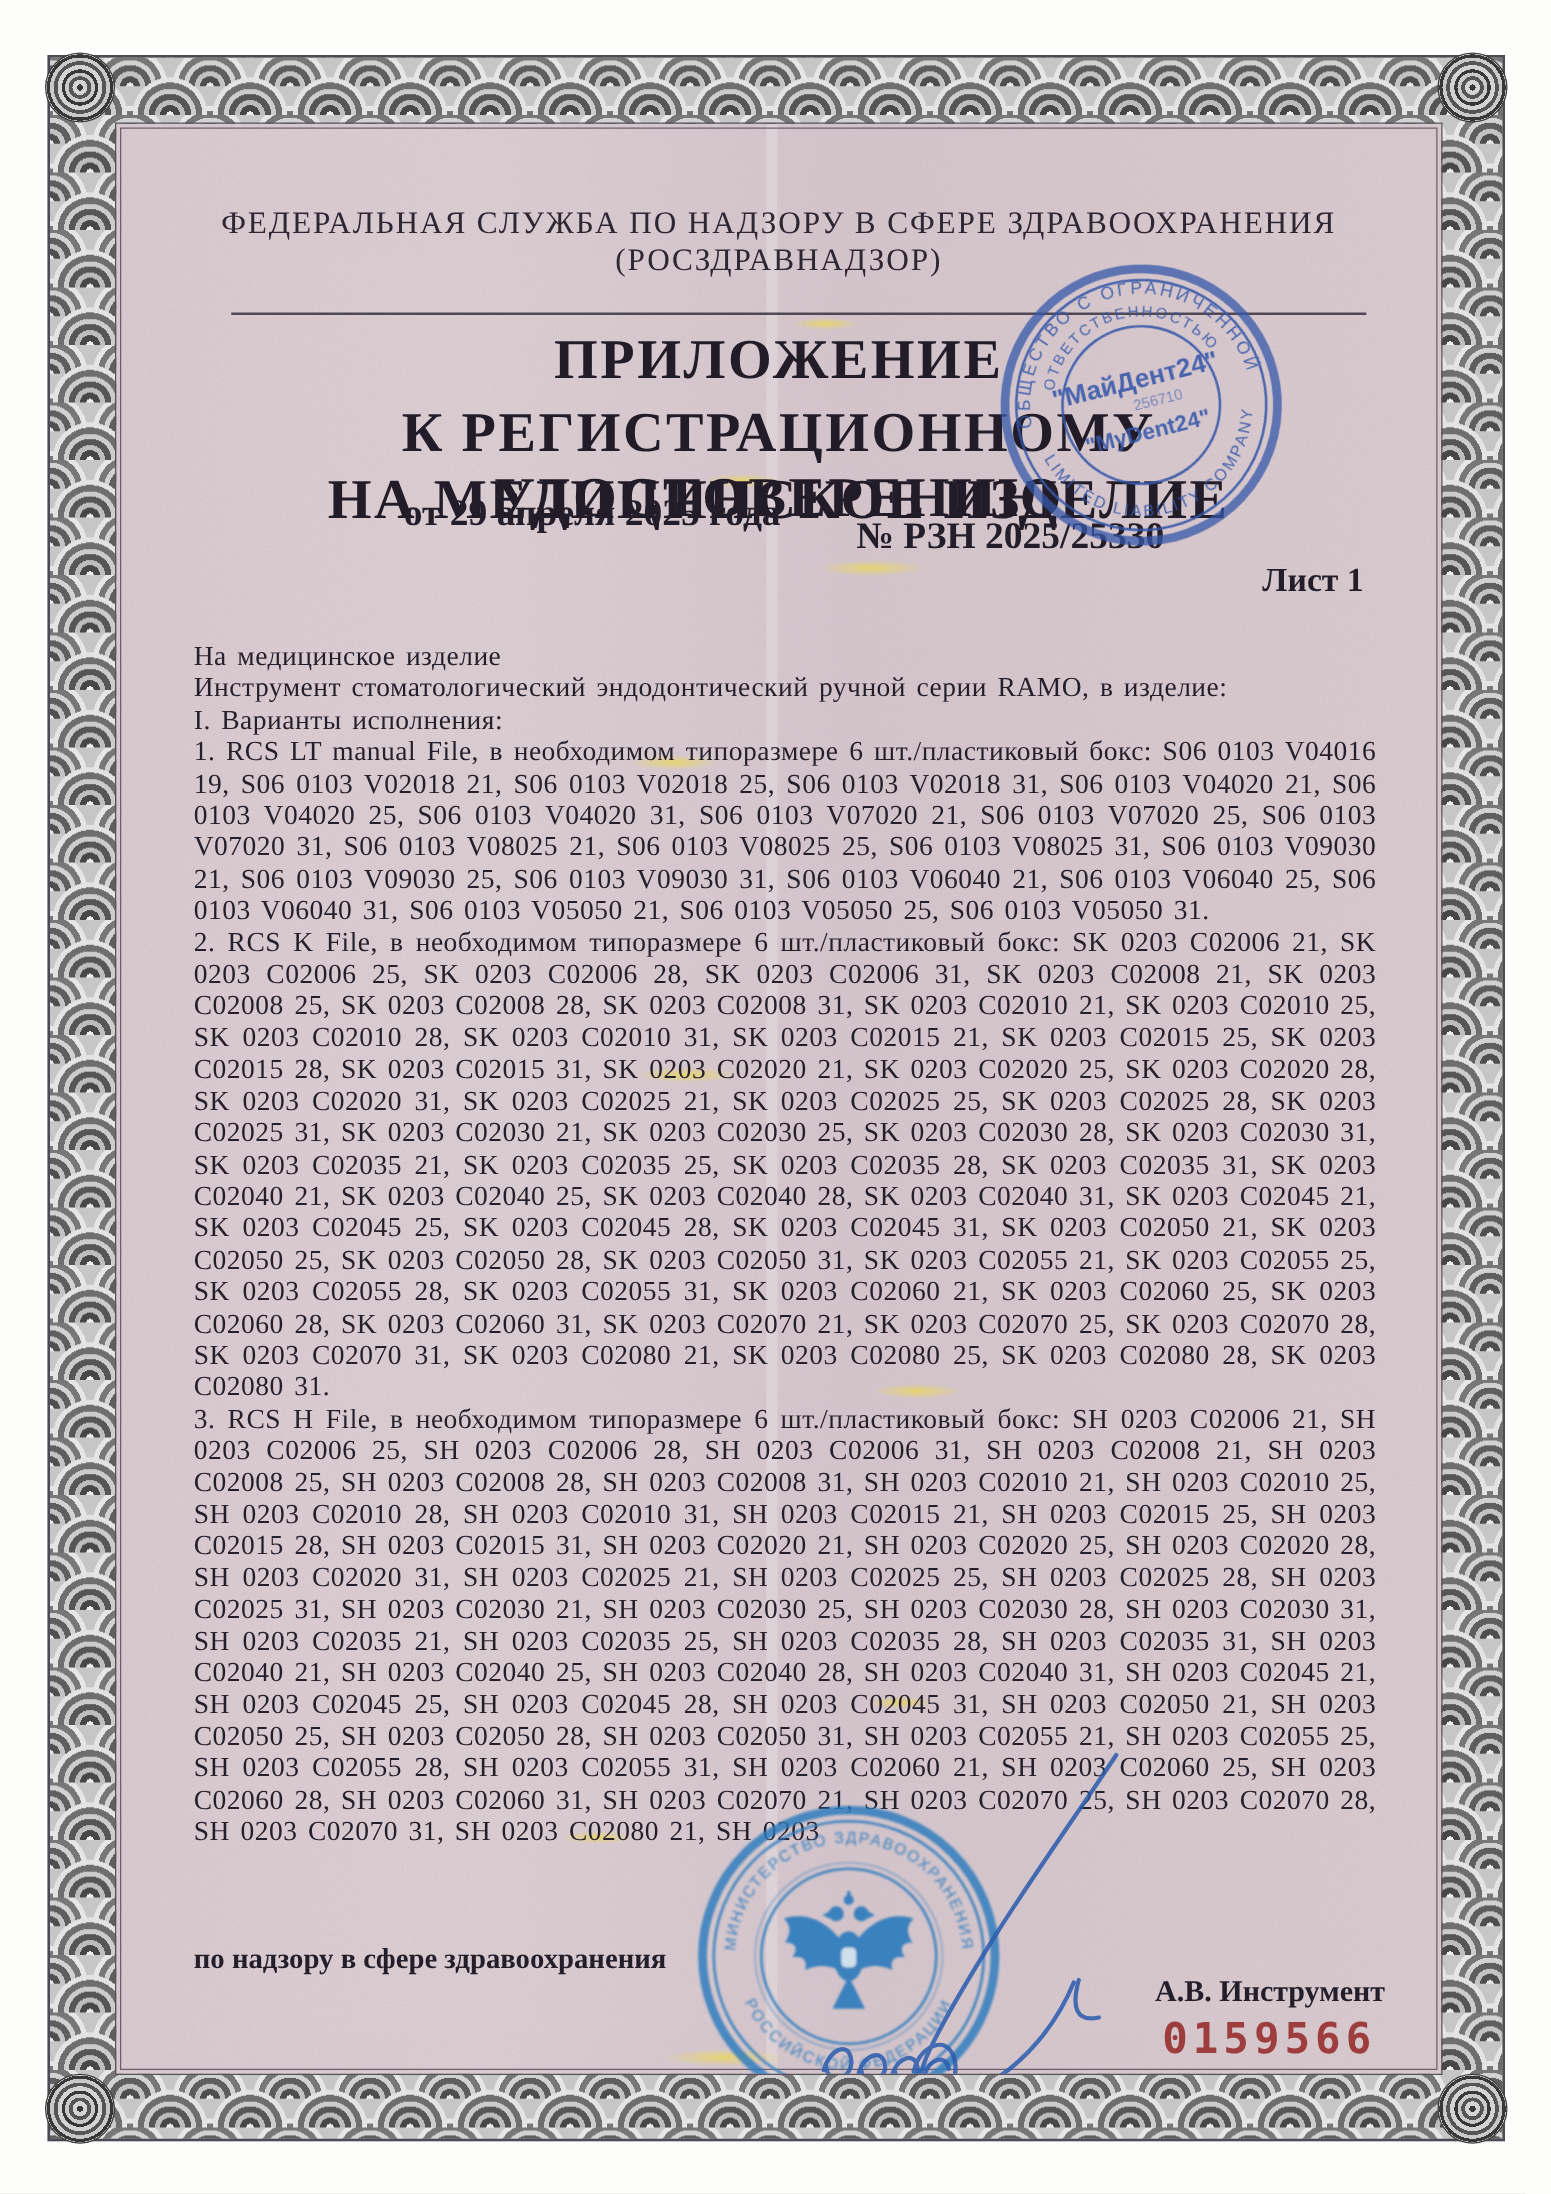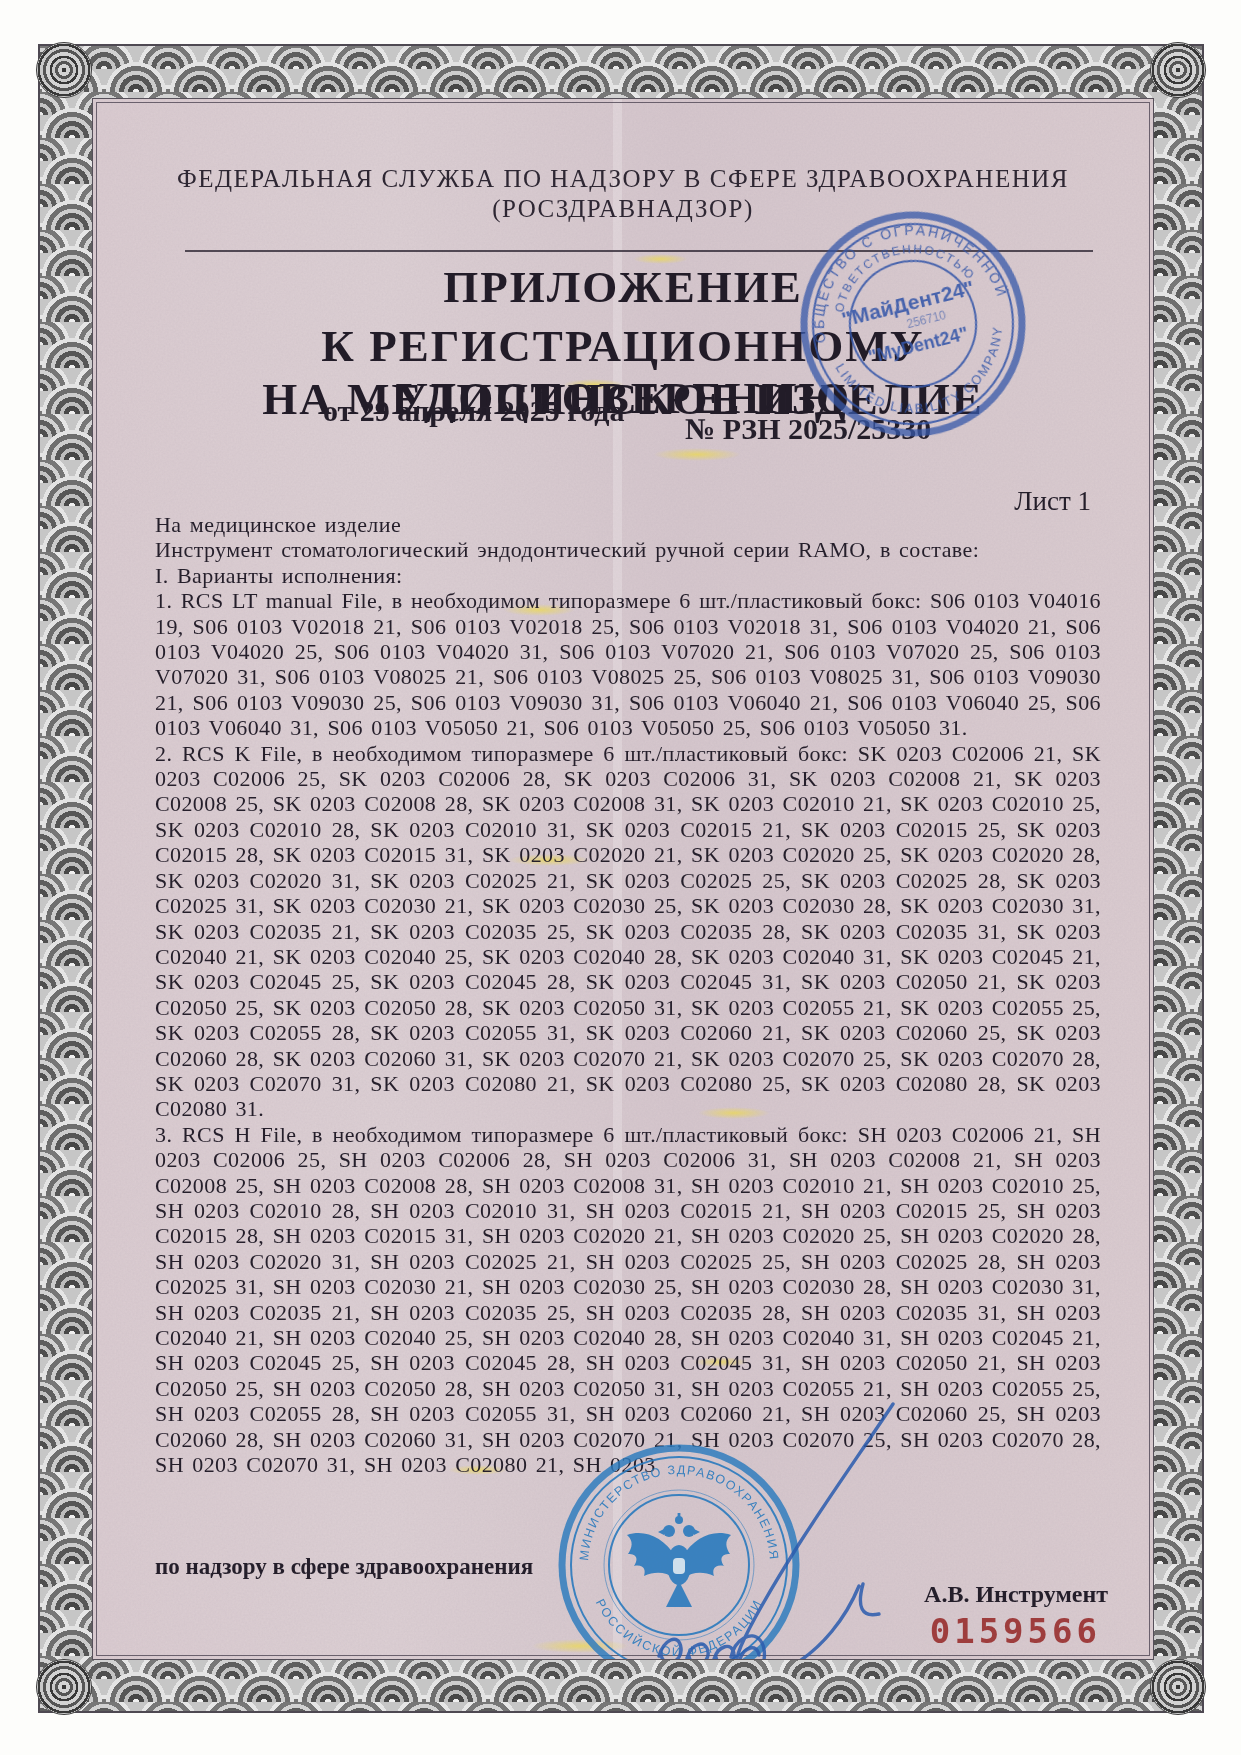--- a/index.html
+++ b/index.html
@@ -43,21 +43,21 @@
   .smudge{position:absolute;border-radius:50%;z-index:3;
     background:radial-gradient(ellipse at center, rgba(242,222,52,.6) 0%, rgba(242,222,52,0) 70%);}
 
   
   .content{position:absolute;inset:0;z-index:4;color:#2a2330;}
   .ctr{position:absolute;left:0;width:100%;text-align:center;}
   .authority{font-size:25px;letter-spacing:1.5px;color:#2e2733;}
   .rule{position:absolute;height:2px;background:rgba(48,40,52,.8);}
   .title{font-weight:700;font-size:45px;letter-spacing:2px;color:#221c28;}
   .issue{position:absolute;font-weight:700;font-size:30px;color:#241e2a;white-space:nowrap;}
-  .sheet{position:absolute;font-weight:400;font-size:27px;color:#241e2a;margin-top:37px;}
+  .sheet{position:absolute;font-weight:700;font-size:27px;color:#241e2a;}
   .bodytext{
     position:absolute;left:62px;top:413px;width:946px;
     font-size:22px;line-height:25.4px;letter-spacing:.4px;word-spacing:2.5px;
     color:#251f2b;
   }
   .bodytext p{margin:0;text-align:justify;}
   .bodytext .lead{text-align:left;}
   .b{font-weight:400;margin-top:21px;}
   .footer-left{position:absolute;left:62px;top:1453px;font-weight:700;font-size:23px;line-height:30px;color:#241e2a;}
   .signer-name{position:absolute;right:45px;top:1482px;font-weight:700;font-size:24px;color:#241e2a;}
@@ -113,21 +113,21 @@
         <div class="ctr title" style="top:221px">К РЕГИСТРАЦИОННОМУ УДОСТОВЕРЕНИЮ</div>
         <div class="ctr title" style="top:274px">НА МЕДИЦИНСКОЕ ИЗДЕЛИЕ</div>
 
         <div class="issue" style="left:230px;top:295px">от 29 апреля 2025 года</div>
         <div class="issue" style="left:592px;top:313px">№  РЗН 2025/25330</div>
 
         <div class="sheet" style="right:62px;top:350px">Лист 1</div>
 
         <div class="bodytext">
           <p class="lead">На медицинское изделие</p>
-          <p class="lead"><span class="b">Инструмент стоматологический эндодонтический ручной серии RAMO</span><span>, в составе:</span></p>
+          <p class="lead"><span class="b">Инструмент стоматологический эндодонтический ручной серии RAMO</span><span>, в изделие:</span></p>
           <p class="lead">I. Варианты исполнения:</p>
           <p>1. RCS LT manual File, в необходимом типоразмере 6 шт./пластиковый бокс: S06 0103 V04016 19, S06 0103 V02018 21, S06 0103 V02018 25, S06 0103 V02018 31, S06 0103 V04020 21, S06 0103 V04020 25, S06 0103 V04020 31, S06 0103 V07020 21, S06 0103 V07020 25, S06 0103 V07020 31, S06 0103 V08025 21, S06 0103 V08025 25, S06 0103 V08025 31, S06 0103 V09030 21, S06 0103 V09030 25, S06 0103 V09030 31, S06 0103 V06040 21, S06 0103 V06040 25, S06 0103 V06040 31, S06 0103 V05050 21, S06 0103 V05050 25, S06 0103 V05050 31.</p>
           <p>2. RCS K File, в необходимом типоразмере 6 шт./пластиковый бокс: SK 0203 C02006 21, SK 0203 C02006 25, SK 0203 C02006 28, SK 0203 C02006 31, SK 0203 C02008 21, SK 0203 C02008 25, SK 0203 C02008 28, SK 0203 C02008 31, SK 0203 C02010 21, SK 0203 C02010 25, SK 0203 C02010 28, SK 0203 C02010 31, SK 0203 C02015 21, SK 0203 C02015 25, SK 0203 C02015 28, SK 0203 C02015 31, SK 0203 C02020 21, SK 0203 C02020 25, SK 0203 C02020 28, SK 0203 C02020 31, SK 0203 C02025 21, SK 0203 C02025 25, SK 0203 C02025 28, SK 0203 C02025 31, SK 0203 C02030 21, SK 0203 C02030 25, SK 0203 C02030 28, SK 0203 C02030 31, SK 0203 C02035 21, SK 0203 C02035 25, SK 0203 C02035 28, SK 0203 C02035 31, SK 0203 C02040 21, SK 0203 C02040 25, SK 0203 C02040 28, SK 0203 C02040 31, SK 0203 C02045 21, SK 0203 C02045 25, SK 0203 C02045 28, SK 0203 C02045 31, SK 0203 C02050 21, SK 0203 C02050 25, SK 0203 C02050 28, SK 0203 C02050 31, SK 0203 C02055 21, SK 0203 C02055 25, SK 0203 C02055 28, SK 0203 C02055 31, SK 0203 C02060 21, SK 0203 C02060 25, SK 0203 C02060 28, SK 0203 C02060 31, SK 0203 C02070 21, SK 0203 C02070 25, SK 0203 C02070 28, SK 0203 C02070 31, SK 0203 C02080 21, SK 0203 C02080 25, SK 0203 C02080 28, SK 0203 C02080 31.</p>
           <p>3. RCS H File, в необходимом типоразмере 6 шт./пластиковый бокс: SH 0203 C02006 21, SH 0203 C02006 25, SH 0203 C02006 28, SH 0203 C02006 31, SH 0203 C02008 21, SH 0203 C02008 25, SH 0203 C02008 28, SH 0203 C02008 31, SH 0203 C02010 21, SH 0203 C02010 25, SH 0203 C02010 28, SH 0203 C02010 31, SH 0203 C02015 21, SH 0203 C02015 25, SH 0203 C02015 28, SH 0203 C02015 31, SH 0203 C02020 21, SH 0203 C02020 25, SH 0203 C02020 28, SH 0203 C02020 31, SH 0203 C02025 21, SH 0203 C02025 25, SH 0203 C02025 28, SH 0203 C02025 31, SH 0203 C02030 21, SH 0203 C02030 25, SH 0203 C02030 28, SH 0203 C02030 31, SH 0203 C02035 21, SH 0203 C02035 25, SH 0203 C02035 28, SH 0203 C02035 31, SH 0203 C02040 21, SH 0203 C02040 25, SH 0203 C02040 28, SH 0203 C02040 31, SH 0203 C02045 21, SH 0203 C02045 25, SH 0203 C02045 28, SH 0203 C02045 31, SH 0203 C02050 21, SH 0203 C02050 25, SH 0203 C02050 28, SH 0203 C02050 31, SH 0203 C02055 21, SH 0203 C02055 25, SH 0203 C02055 28, SH 0203 C02055 31, SH 0203 C02060 21, SH 0203 C02060 25, SH 0203 C02060 28, SH 0203 C02060 31, SH 0203 C02070 21, SH 0203 C02070 25, SH 0203 C02070 28, SH 0203 C02070 31, SH 0203 C02080 21, SH 0203</p>
         </div>
 
         <div class="footer-left">
           <div>по надзору в сфере здравоохранения</div>
         </div>
         <div class="signer-name">А.В. Инструмент</div>

